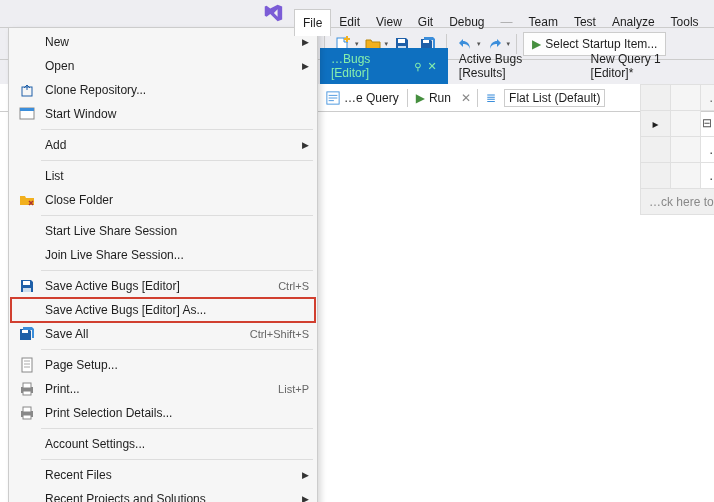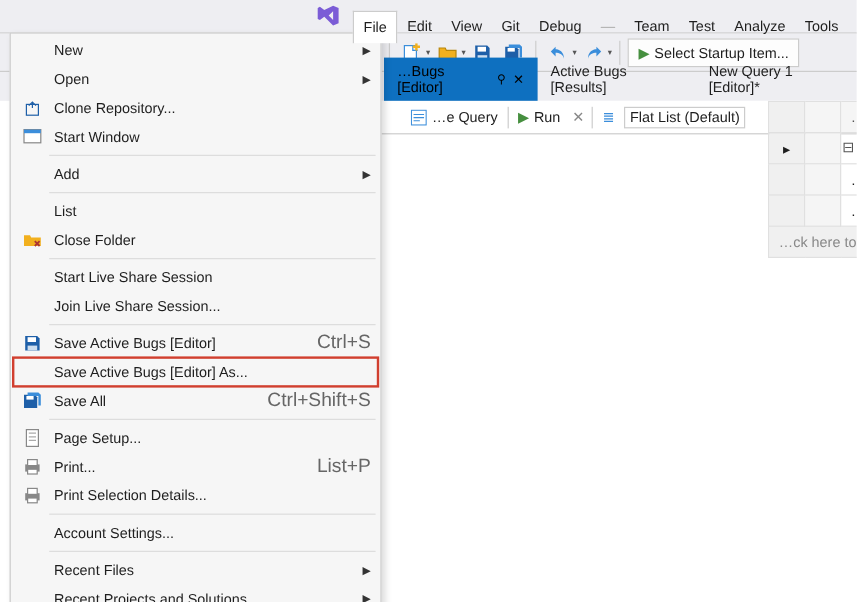--- a/index.html
+++ b/index.html
@@ -16,46 +16,46 @@
   .toolbar { display: flex; align-items: center; height: 32px; background: #eeeef2; border-bottom: 1px solid #ccc; padding-left: 320px; gap: 2px; }
   .tb-btn { width: 24px; height: 24px; display: flex; align-items: center; justify-content: center; }
   .tb-sep { width: 1px; height: 20px; background: #ccc; margin: 0 4px; }
   .tb-dropdown-arrow { font-size: 7px; color: #555; margin-left: -2px; }
   .start-btn { display: flex; align-items: center; gap: 4px; padding: 0 8px; height: 24px; border: 1px solid #ccc; background: #fdfdfd; }
   .play-green { color: #468f3f; }
   
   
   .tabs { display: flex; align-items: flex-end; height: 24px; background: #eeeef2; padding-left: 320px; }
   .tab { padding: 3px 10px; font-size: 12px; border: 1px solid transparent; display: flex; align-items: center; gap: 6px; }
-  .tab.active { background: #0e70c0; color: #000000; }
+  .tab.active { background: #0e70c0; color: #86efac; }
   .tab-pin { font-size: 10px; }
   .tab-close { font-size: 11px; }
   
   
-  .query-bar { display: flex; align-items: center; height: 28px; border-bottom: 1px solid #ccc; padding-left: 320px; background: #fff; margin-left: 16px; }
+  .query-bar { display: flex; align-items: center; height: 28px; border-bottom: 1px solid #ccc; padding-left: 320px; background: #fff; }
   .qb-item { display: flex; align-items: center; gap: 4px; padding: 0 6px; height: 100%; }
   .qb-sep { width: 1px; height: 18px; background: #ccc; margin: 0 2px; }
   .flat-input { border: 1px solid #ccc; padding: 1px 4px; background: #fff; margin-left: 4px; }
   
   
   .query-table { border-collapse: collapse; width: 100%; margin-left: 320px; }
   .query-table th, .query-table td { border: 1px solid #e0e0e0; padding: 4px 8px; text-align: left; font-weight: normal; height: 26px; }
   .query-table th { background: #f5f5f5; color: #555; }
   .left-cols { width: 30px; background: #f5f5f5; text-align: center !important; }
   .add-row { color: #888; font-style: normal; padding: 6px 8px; border-top: none; }
   .add-row td { border: 1px solid #e0e0e0; border-top: none; }
   table.query-table tr td:first-child, table.query-table tr th:first-child { background: #f0f0f0; }
   
   
   .dropdown { position: absolute; left: 8px; top: 27px; width: 310px; background: #f6f6f6; border: 1px solid #ccc; box-shadow: 3px 3px 6px rgba(0,0,0,0.15); z-index: 10; padding: 2px; }
   .dd-inner { background: #f6f6f6; }
   .dd-item { display: flex; align-items: center; height: 24px; padding: 0 6px; position: relative; }
   .dd-icon { width: 20px; height: 20px; display: flex; align-items: center; justify-content: center; margin-right: 8px; }
   .dd-label { flex: 1; white-space: nowrap; }
-  .dd-shortcut { color: #666; font-size: 16px; margin-left: 10px; white-space: nowrap; }
+  .dd-shortcut { color: #666; font-size: 11px; margin-left: 10px; white-space: nowrap; }
   .dd-arrow { color: #333; font-size: 9px; }
   .dd-sep { height: 1px; background: #ddd; margin: 3px 2px 3px 30px; }
   .dd-item.highlight { outline: 2px solid #d13f2f; outline-offset: -1px; }
   
   .area-right { position: absolute; left: 320px; right: 0; top: 84px; bottom: 0; overflow: hidden; }
   .collapse-btn { position: absolute; right: 2px; top: 116px; color: #555; }
 </style>
 </head>
 <body>
 

